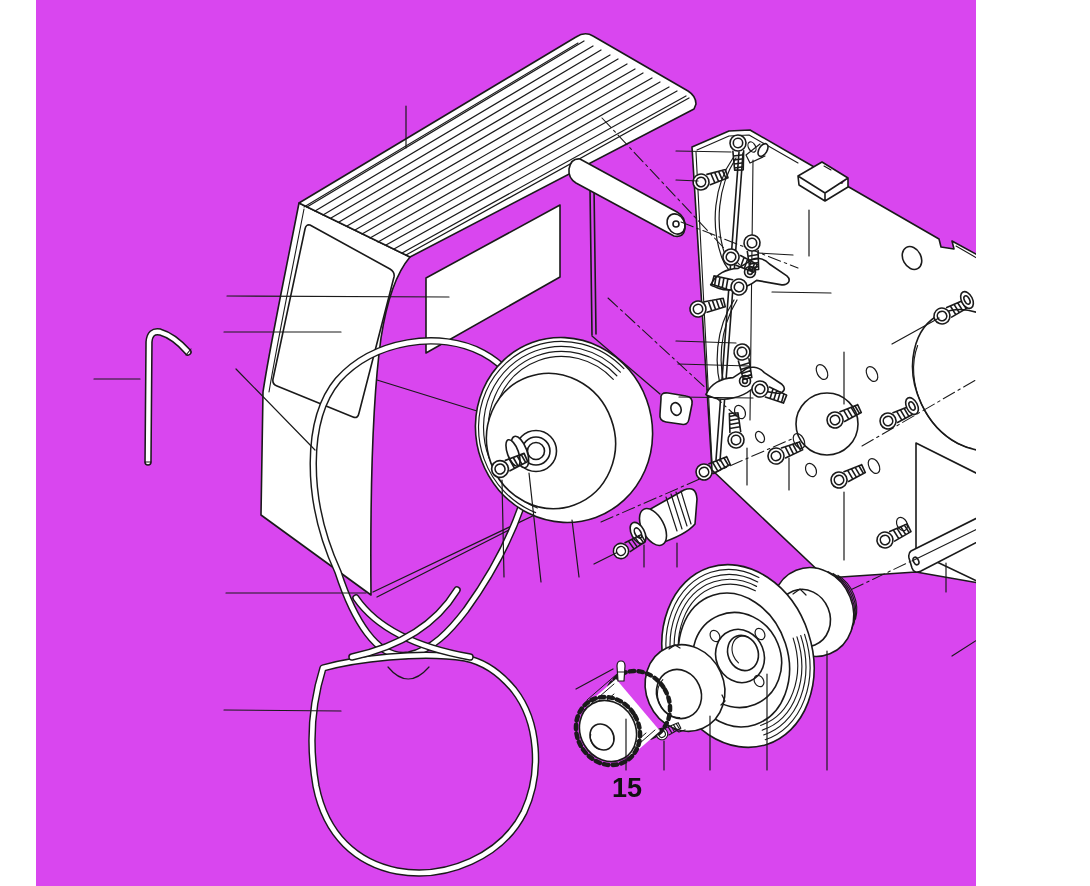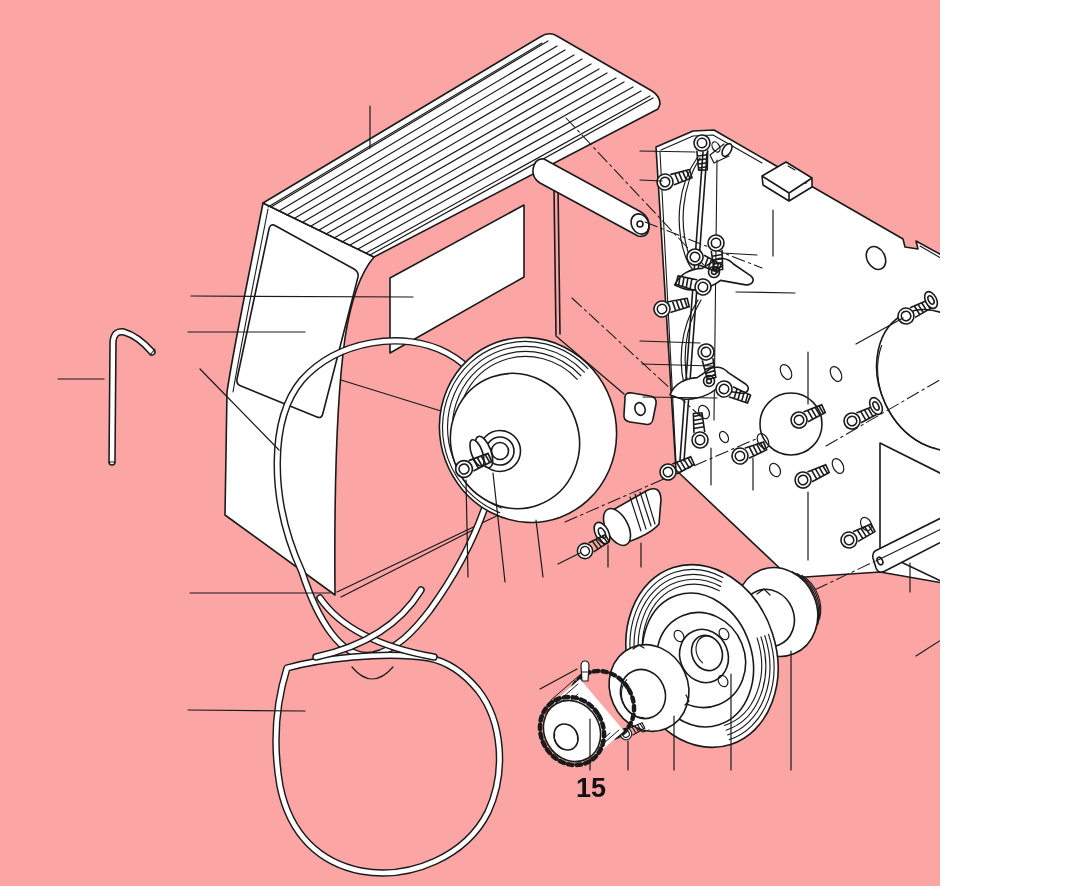--- a/index.html
+++ b/index.html
@@ -1,17 +1,17 @@
 <!DOCTYPE html>
 <html><head>
 <meta charset="utf-8">
 <style>
   html,body{margin:0;padding:0;background:#fff;}
-  .stage{position:relative;width:940px;height:886px;background:#fca5a5;overflow:hidden;
-         font-family:"Liberation Sans", sans-serif;}
+  .stage{position:relative;width:940px;height:886px;background:#d946ef;overflow:hidden;
+         font-family:"Liberation Sans", sans-serif;margin-left:36px;}
   svg{display:block}
   .callout{font-family:"Liberation Sans", sans-serif;font-weight:bold;font-size:27px;fill:#111;}
 </style>
 </head>
 <body>
 
 <div class="stage">
 <svg width="1090" height="886" viewBox="0 0 1090 886">
   <defs>
 

